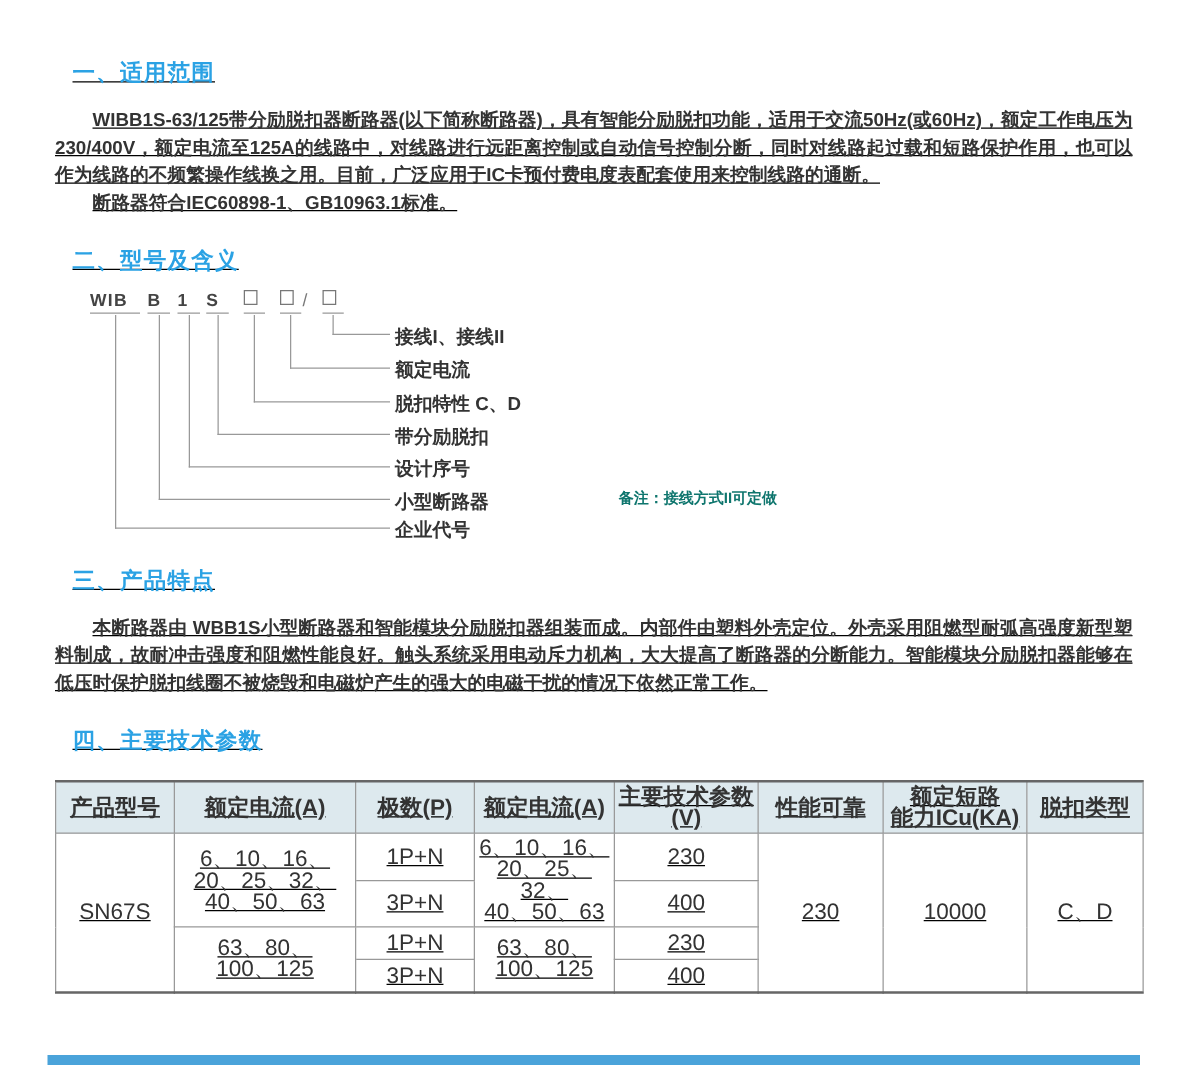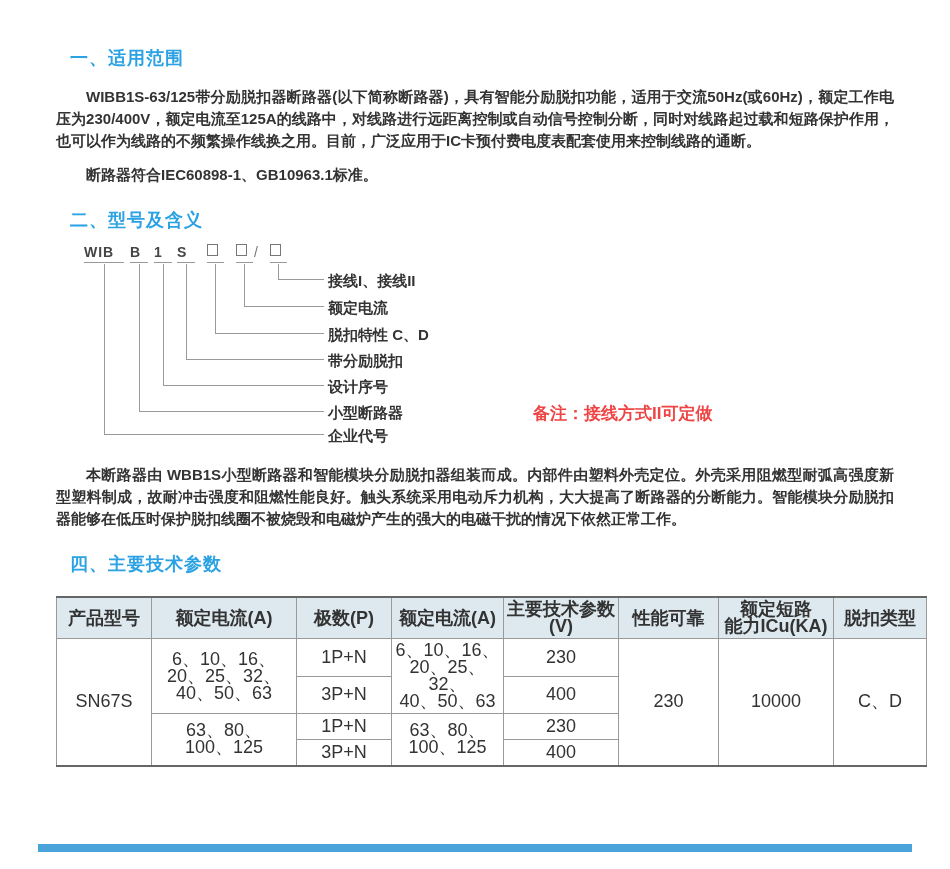--- a/index.html
+++ b/index.html
@@ -1,33 +1,33 @@
 <!DOCTYPE html>
 <html><head>
 <meta charset="utf-8">
 <style>
   * { margin:0; padding:0; box-sizing:border-box; }
   body { background:#fff; font-family:"Liberation Sans", sans-serif; }
   .page { position:relative; width:950px; height:869px; background:#ffffff; overflow:hidden; }
-  .content { padding:0 56px; }
+  .content { padding:0 44px;text-decoration:underline; }
 
   .sec-heading {
     color:#2ba2e4; font-size:18px; font-weight:bold;
     margin-left:14px; letter-spacing:1px;
   }
   .h1 { margin-top:46px; }
   .h2 { margin-top:22px; }
   .h3 { margin-top:16px; }
   .h4 { margin-top:22px; }
 
   .para {
     font-size:15px; color:#333; line-height:22px; text-align:justify;
     text-indent:2em; font-weight:bold; margin-top:16px;
   }
-  .para.follow { margin-top:12px; }
+  .para.follow { margin-top:0; }
 
   
   .diagram { position:relative; height:204px; margin-top:12px; }
   .code-item {
     position:absolute; top:0; height:19px; line-height:17px;
     border-bottom:1px solid #999; text-align:left;
     font-size:14px; font-weight:bold; color:#444;
   }
   .code-item.noline { border-bottom:none; color:#777; font-weight:normal; }
   .ph-box {
@@ -36,22 +36,22 @@
   }
   .connector {
     position:absolute; top:20px;
     border-left:1px solid #999; border-bottom:1px solid #999;
   }
   .diag-label {
     position:absolute; left:272px; font-size:15px; color:#333;
     font-weight:bold; white-space:nowrap;
   }
   .diag-note {
-    position:absolute; left:477px; top:158px;
-    font-size:17px; color:#ef4444; font-weight:bold;
+    position:absolute; left:451px; top:158px;
+    font-size:12px; color:#0f766e; font-weight:bold;
   }
 
   
   table.specs {
     width:870px; margin-top:20px; border-collapse:collapse; table-layout:fixed;
     border-top:2px solid #666; border-bottom:2px solid #666;
     font-size:18px; color:#333;
   }
   table.specs th, table.specs td {
     border:1px solid #999; text-align:center; vertical-align:middle;
@@ -103,20 +103,21 @@
       <div class="diag-label" style="top:55px;">额定电流</div>
       <div class="diag-label" style="top:82px;">脱扣特性 C、D</div>
       <div class="diag-label" style="top:108px;">带分励脱扣</div>
       <div class="diag-label" style="top:134px;">设计序号</div>
       <div class="diag-label" style="top:160px;">小型断路器</div>
       <div class="diag-label" style="top:183px;">企业代号</div>
 
       <div class="diag-note">备注：接线方式II可定做</div>
     </div>
 
+    <div class="sec-heading h3">三、产品特点</div>
     <p class="para">本断路器由 WBB1S小型断路器和智能模块分励脱扣器组装而成。内部件由塑料外壳定位。外壳采用阻燃型耐弧高强度新型塑料制成，故耐冲击强度和阻燃性能良好。触头系统采用电动斥力机构，大大提高了断路器的分断能力。智能模块分励脱扣器能够在低压时保护脱扣线圈不被烧毁和电磁炉产生的强大的电磁干扰的情况下依然正常工作。</p>
 
     <div class="sec-heading h4">四、主要技术参数</div>
 
     <table class="specs">
       <colgroup>
         <col style="width:95px">
           <col style="width:145px">
           <col style="width:95px">
           <col style="width:112px">

